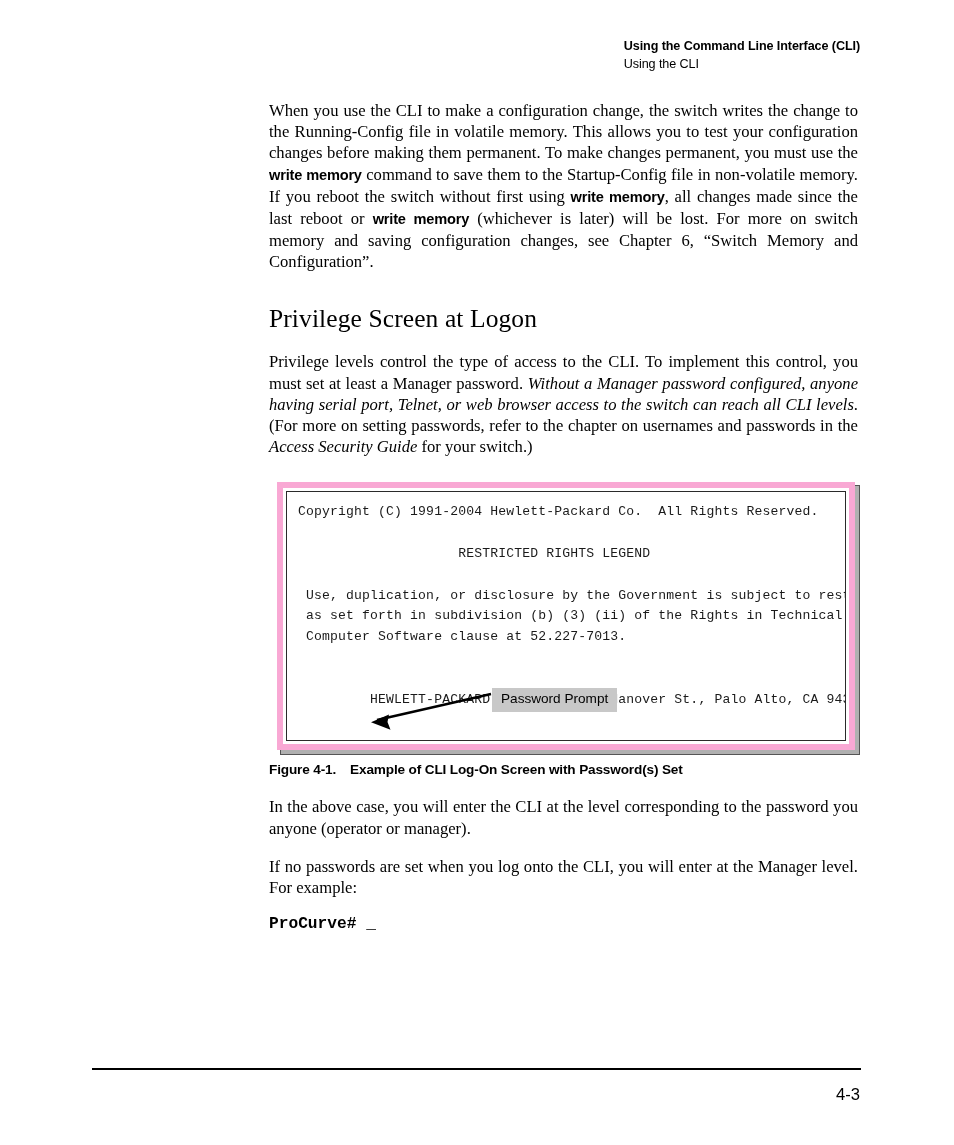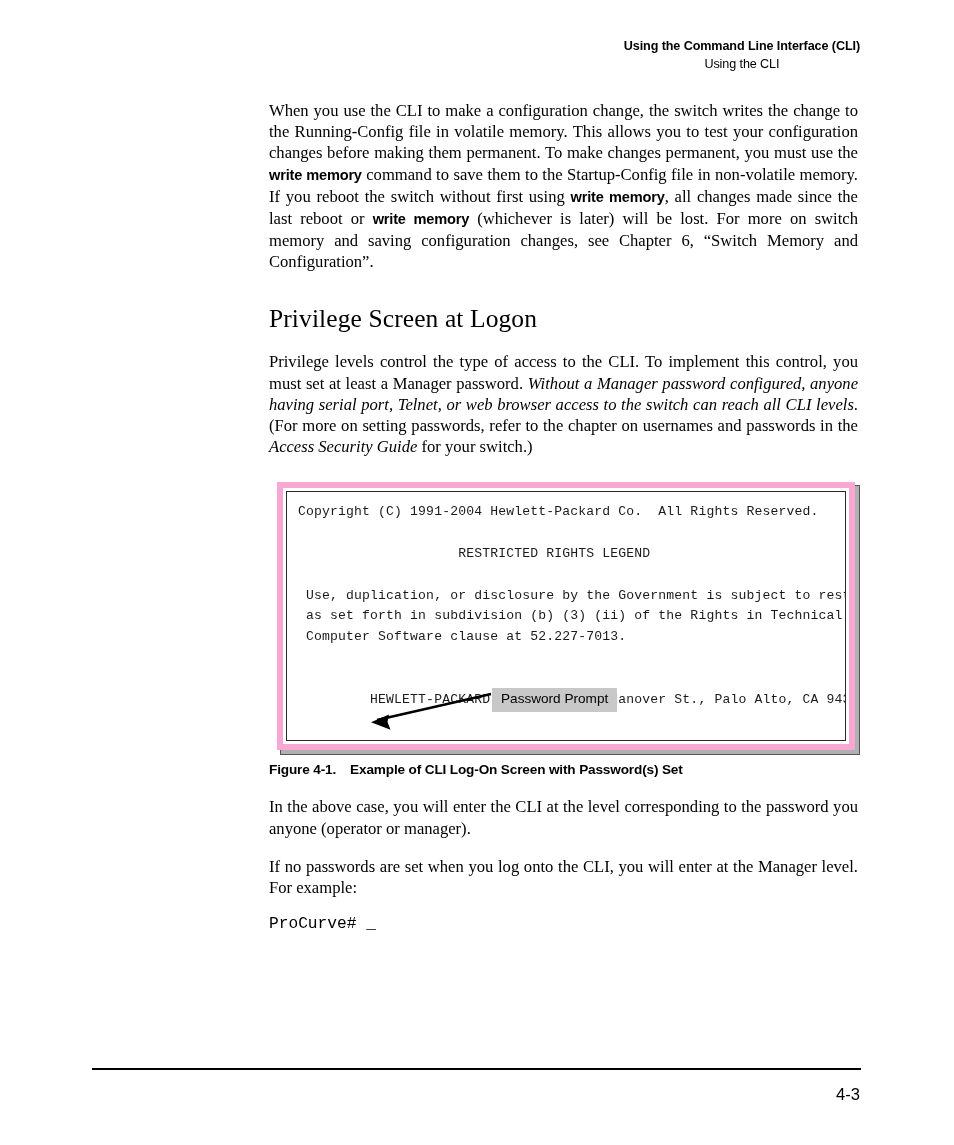--- a/index.html
+++ b/index.html
@@ -14,21 +14,21 @@
     font-family: "Liberation Serif", serif;
     color: #000000;
     overflow: hidden;
   }
 
   
   #running-head {
     position: absolute;
     top: 38px;
     right: 94px;
-    text-align: center;
+    text-align: left;
     font-family: "Liberation Sans", sans-serif;
     line-height: 1.28;
   }
   #running-head .rh-line1 {
     font-weight: bold;
     font-size: 12.6px;
     letter-spacing: -0.1px;
     display: block;
   }
   #running-head .rh-line2 {
@@ -148,20 +148,21 @@
   }
   .fig-caption .capnum { margin-right: 14px; }
 
   pre.inline-cli {
     margin: 17px 0 0 0;
     font-family: "Liberation Mono", "DejaVu Sans Mono", monospace;
     font-size: 16.2px;
     line-height: 1.2;
     color: #000;
     white-space: pre;
+    font-weight: bold;
   }
 
   
   #footer-rule {
     position: absolute;
     left: 92px;
     top: 1068px;
     width: 769px;
     height: 2px;
     background: #000000;

